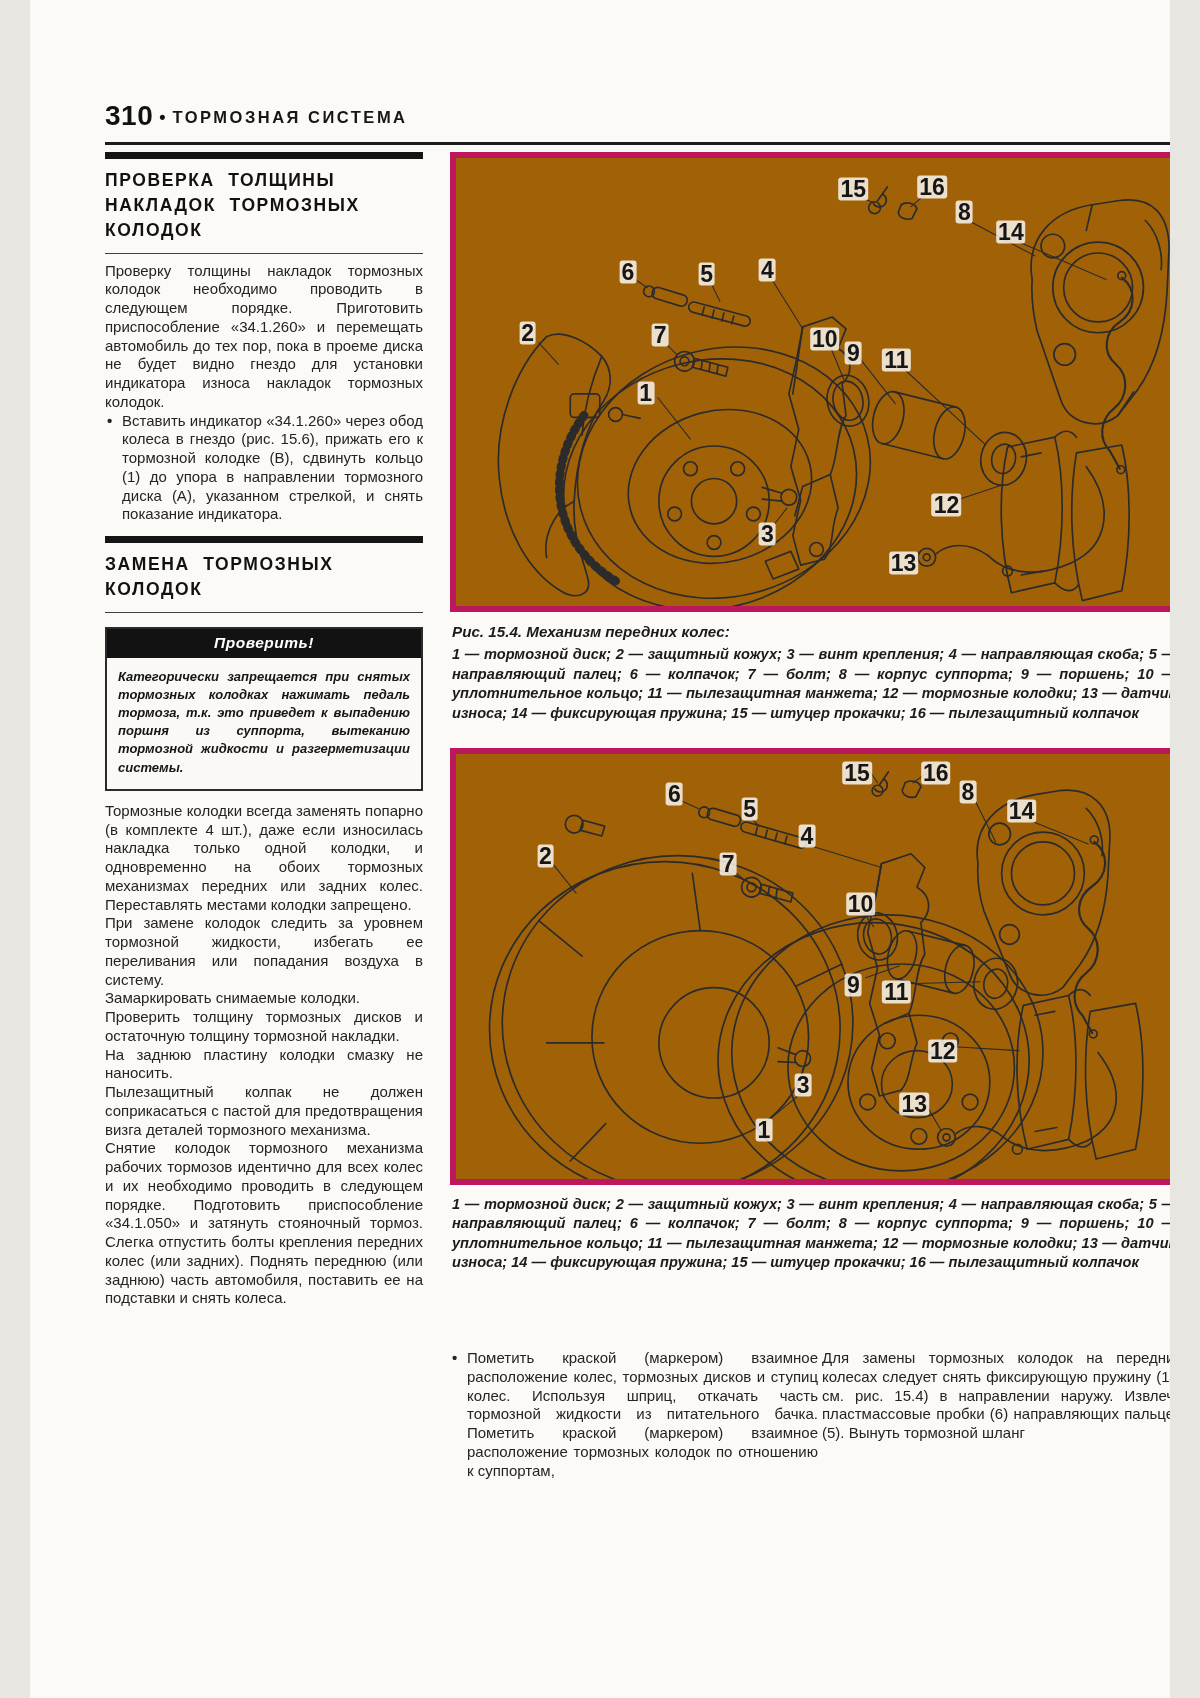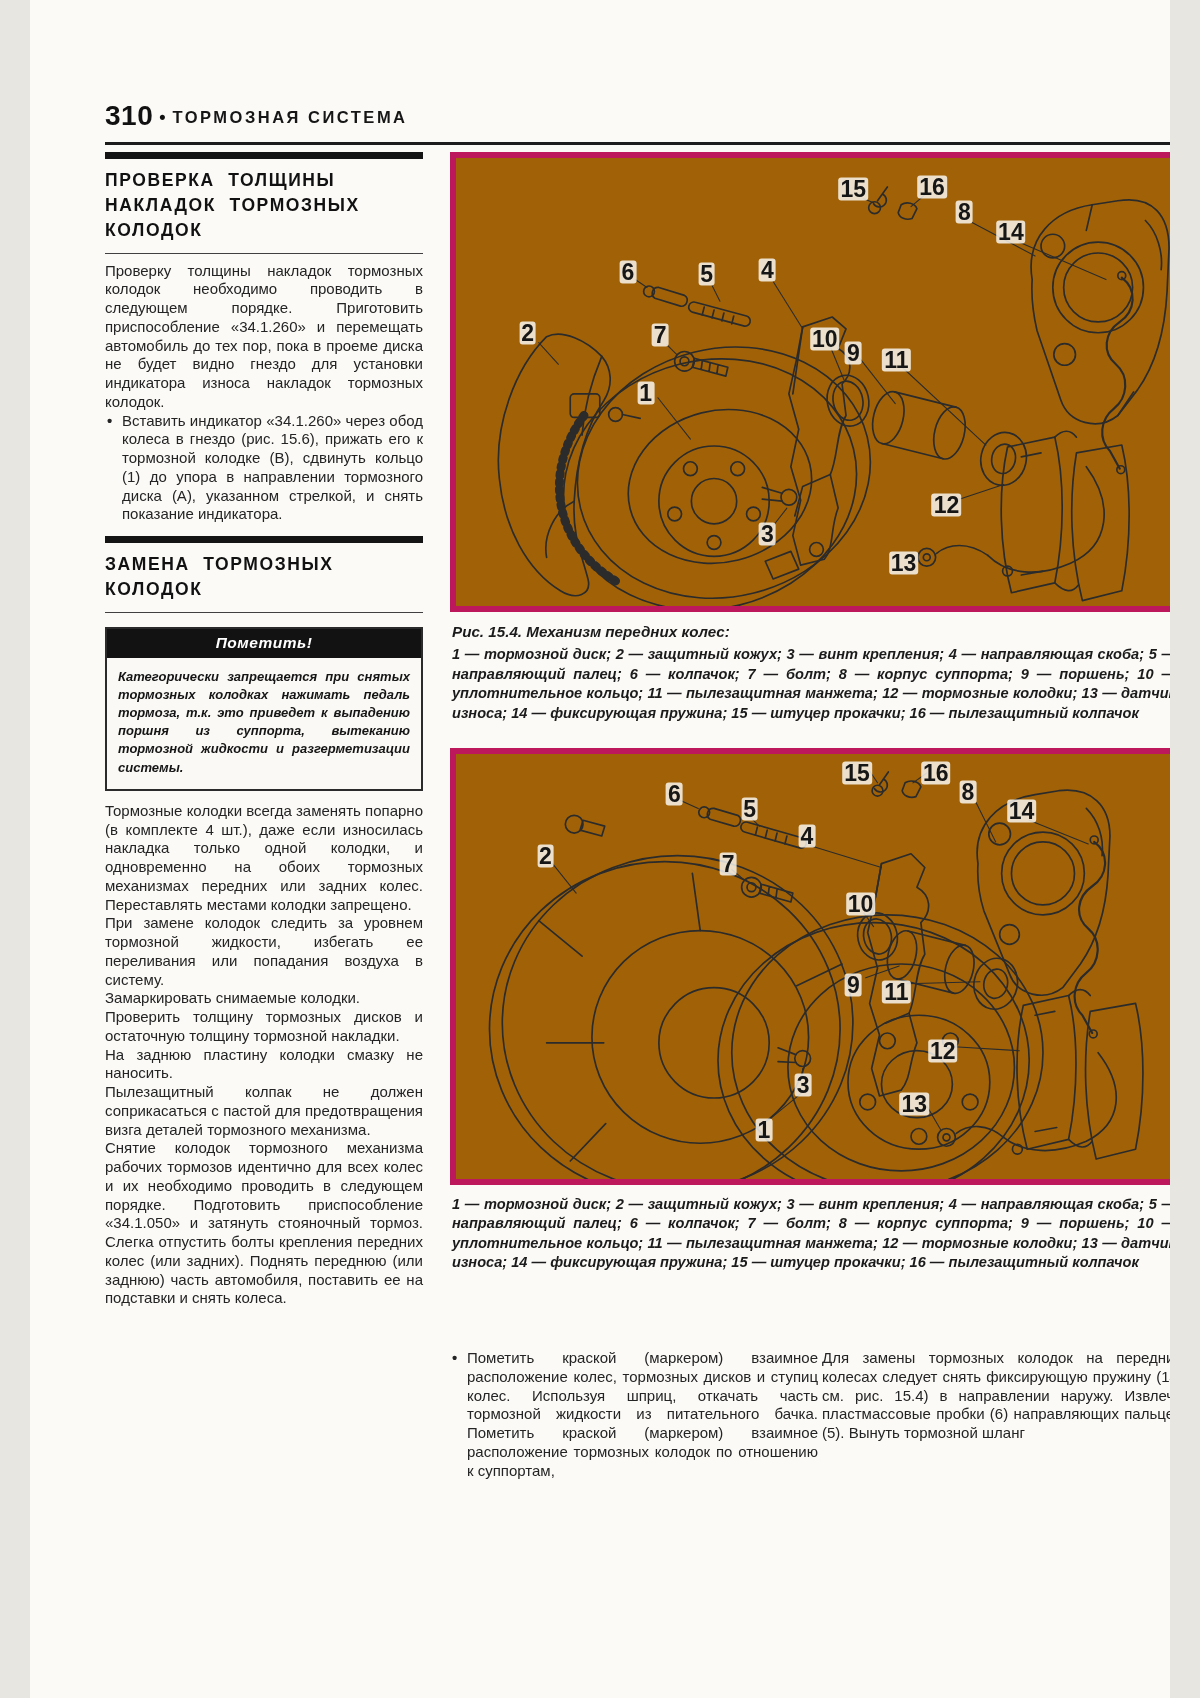--- a/index.html
+++ b/index.html
@@ -70,21 +70,21 @@
       <p>Проверку толщины накладок тормозных колодок необходимо проводить в следующем порядке. Приготовить приспособление «34.1.260» и перемещать автомобиль до тех пор, пока в проеме диска не будет видно гнездо для установки индикатора износа накладок тормозных колодок.</p>
       <div class="li">
         <span class="mark">•</span>
         <p>Вставить индикатор «34.1.260» через обод колеса в гнездо (рис. 15.6), прижать его к тормозной колодке (В), сдвинуть кольцо (1) до упора в направлении тормозного диска (А), указанном стрелкой, и снять показание индикатора.</p>
       </div>
     </div>
 
     <div class="sec-head sec2">ЗАМЕНА ТОРМОЗНЫХ КОЛОДОК</div>
 
     <div class="warn">
-      <div class="warn-bar">Пометить!</div>
+      <div class="warn-bar">Проверить!</div>
       <div class="warn-body">Категорически запрещается при снятых тормозных колодках нажимать педаль тормоза, т.к. это приведет к выпадению поршня из суппорта, вытеканию тормозной жидкости и разгерметизации системы.</div>
     </div>
 
     <div class="body-txt after-warn">
       <p>Тормозные колодки всегда заменять попарно (в комплекте 4 шт.), даже если износилась накладка только одной колодки, и одновременно на обоих тормозных механизмах передних или задних колес. Переставлять местами колодки запрещено.</p>
       <p>При замене колодок следить за уровнем тормозной жидкости, избегать ее переливания или попадания воздуха в систему.</p>
       <p>Замаркировать снимаемые колодки.</p>
       <p>Проверить толщину тормозных дисков и остаточную толщину тормозной накладки.</p>
       <p>На заднюю пластину колодки смазку не наносить.</p>
       <p>Пылезащитный колпак не должен соприкасаться с пастой для предотвращения визга деталей тормозного механизма.</p>

